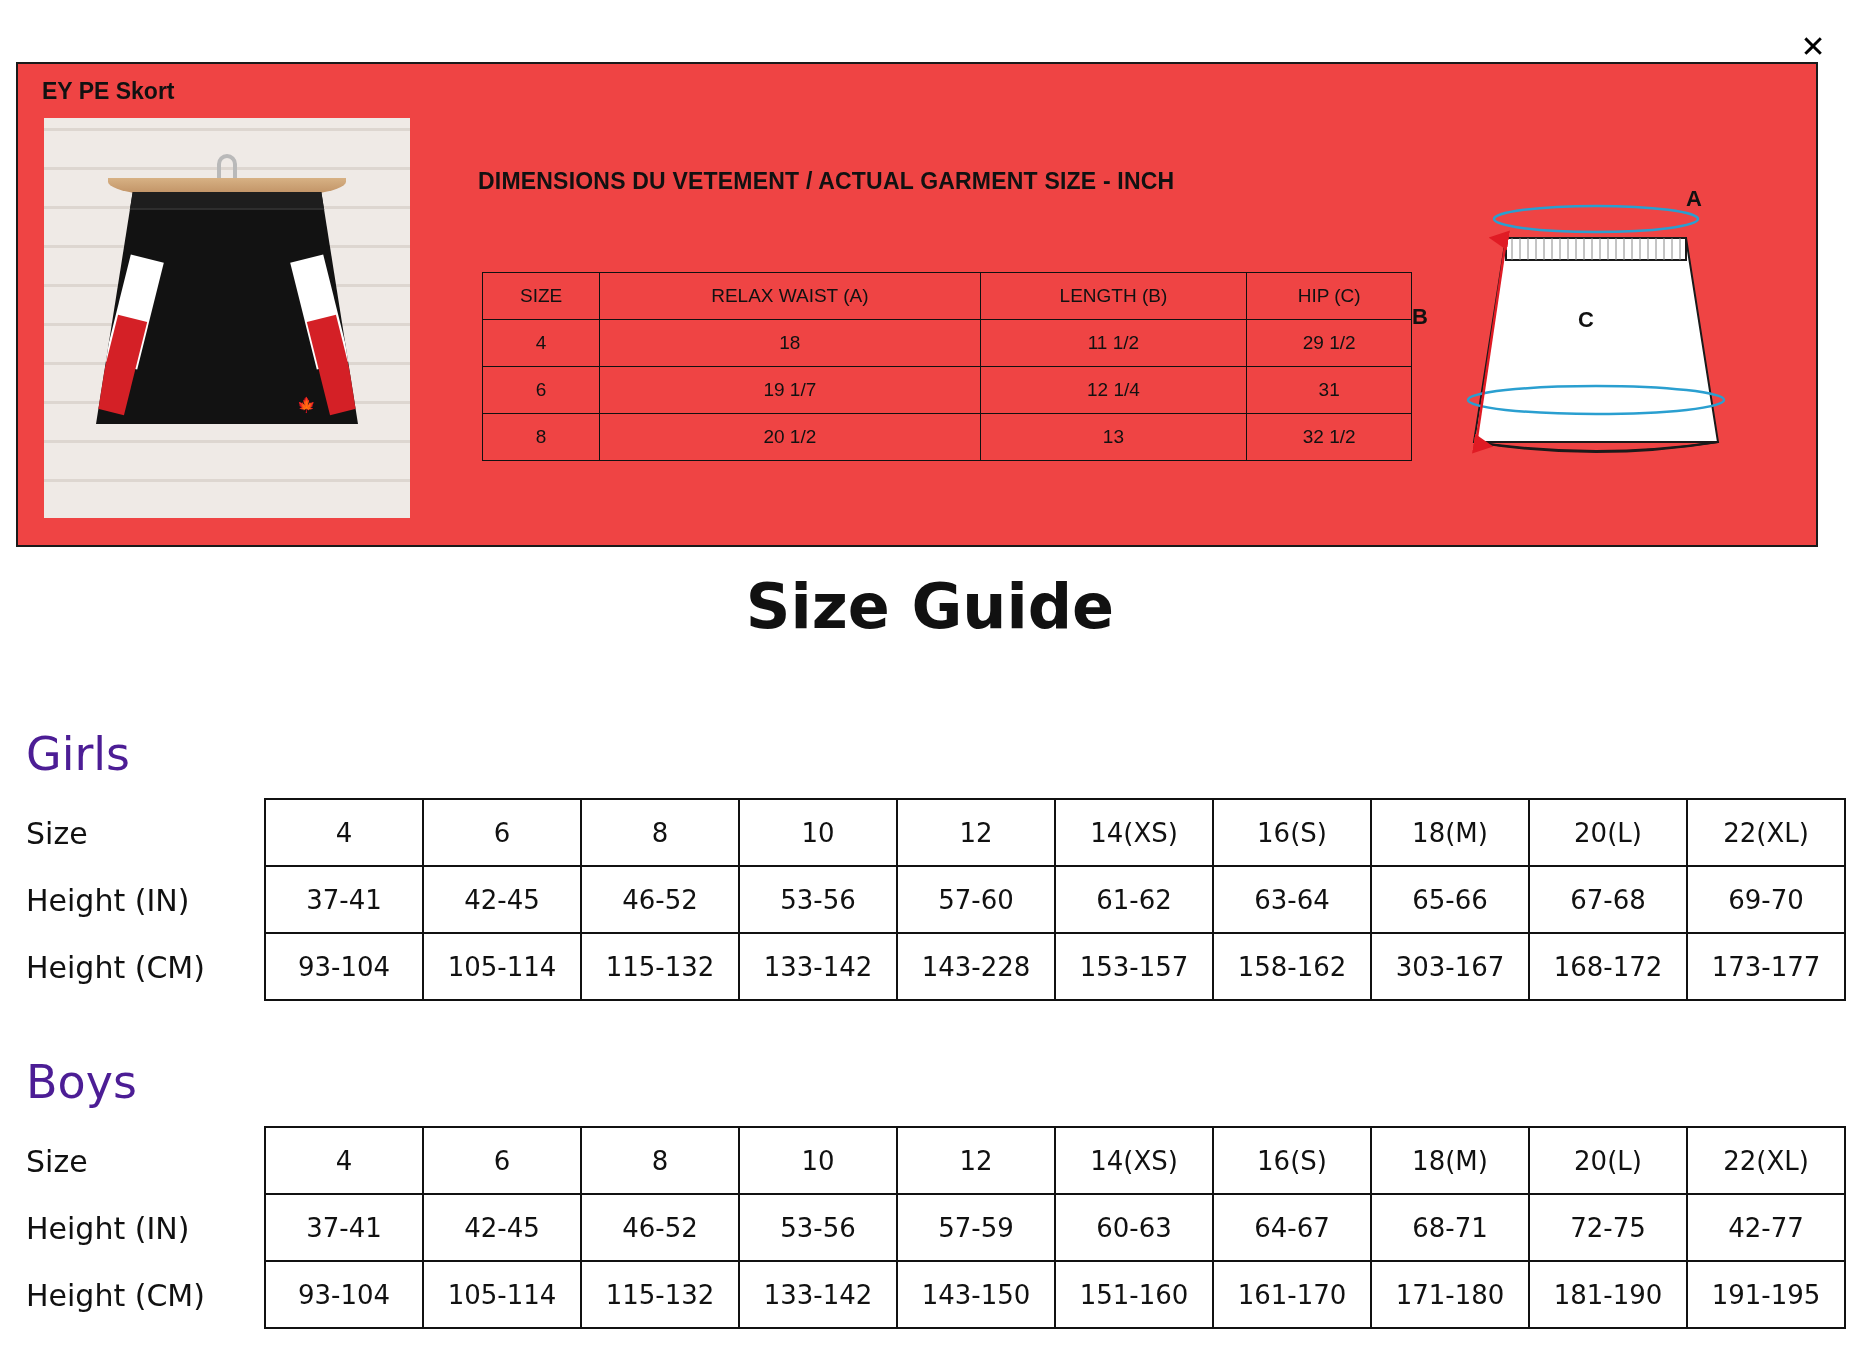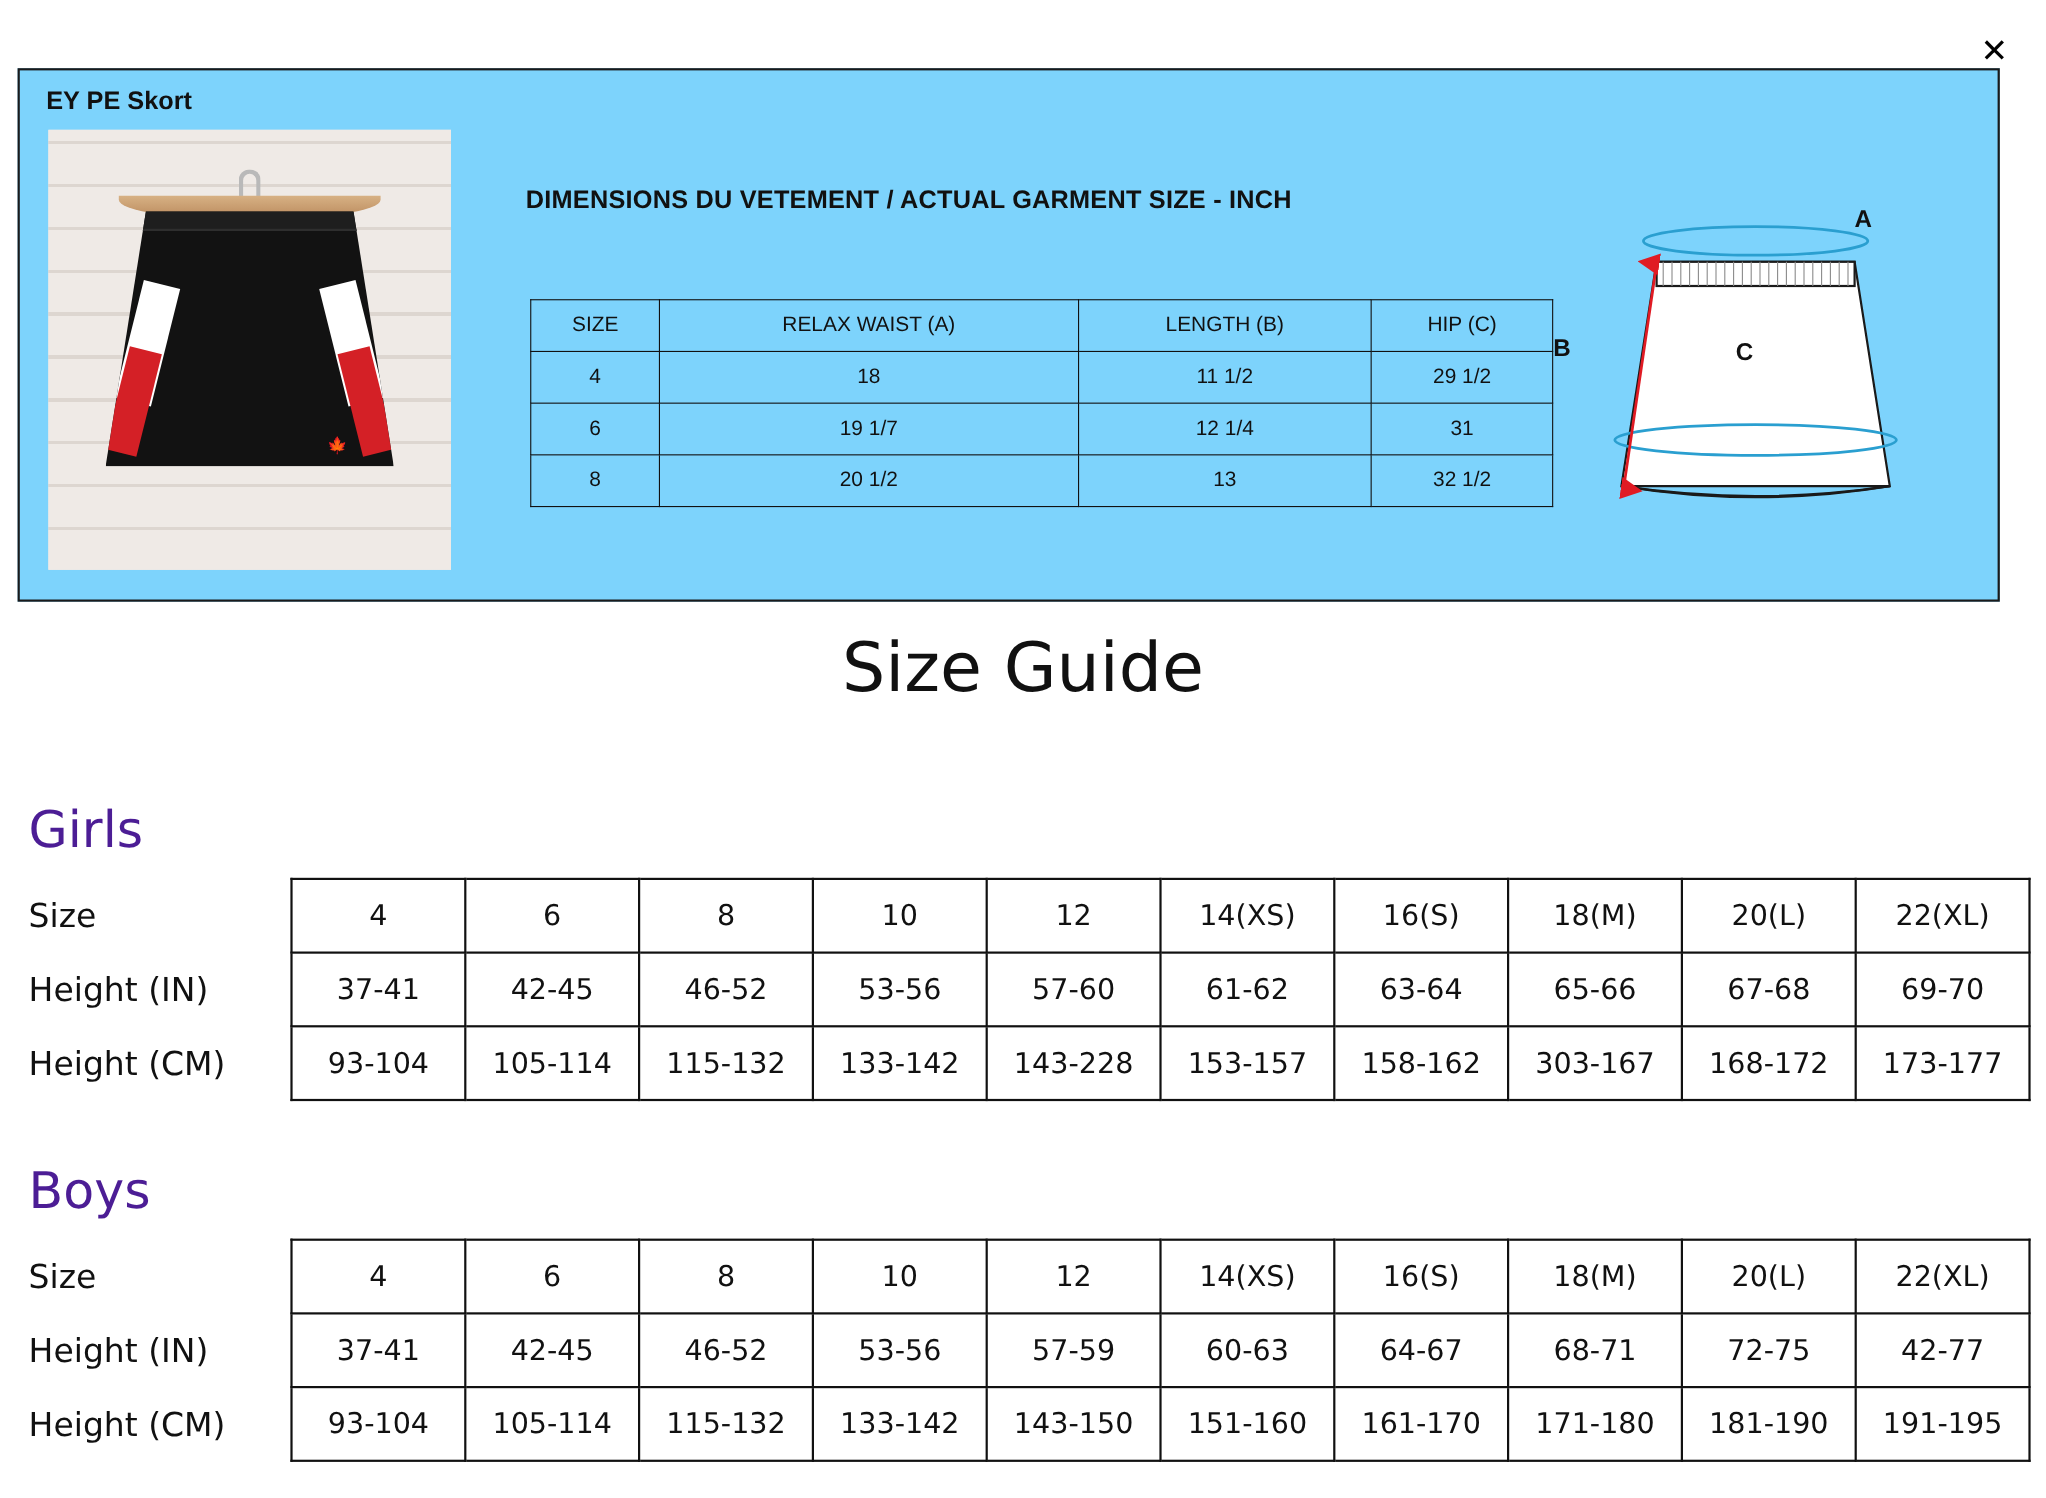--- a/index.html
+++ b/index.html
@@ -28,21 +28,21 @@
     cursor: pointer;
     font-family: "DejaVu Sans", sans-serif;
   }
 
   
   #garment-panel {
     position: absolute;
     left: 16px; top: 62px;
     width: 1802px; height: 485px;
     border: 2px solid #1a1a1a;
-    background: #7dd3fc;
+    background: #ef4444;
   }
   #garment-title {
     position: absolute;
     left: 24px; top: 14px;
     font-size: 23px;
     font-weight: bold;
     color: #111;
   }
   
   #photo {
@@ -149,21 +149,21 @@
 
   
   #size-guide-title {
     position: absolute;
     left: 0; top: 570px;
     width: 1860px;
     text-align: center;
     font-size: 62px;
     color: #111;
     font-family: "DejaVu Sans", sans-serif;
-    font-weight: normal;
+    font-weight: bold;
   }
 
   
   .section-heading {
     position: absolute;
     font-size: 46px;
     color: #4c1d95;
     font-family: "DejaVu Sans", sans-serif;
   }
   .rowlabels {

